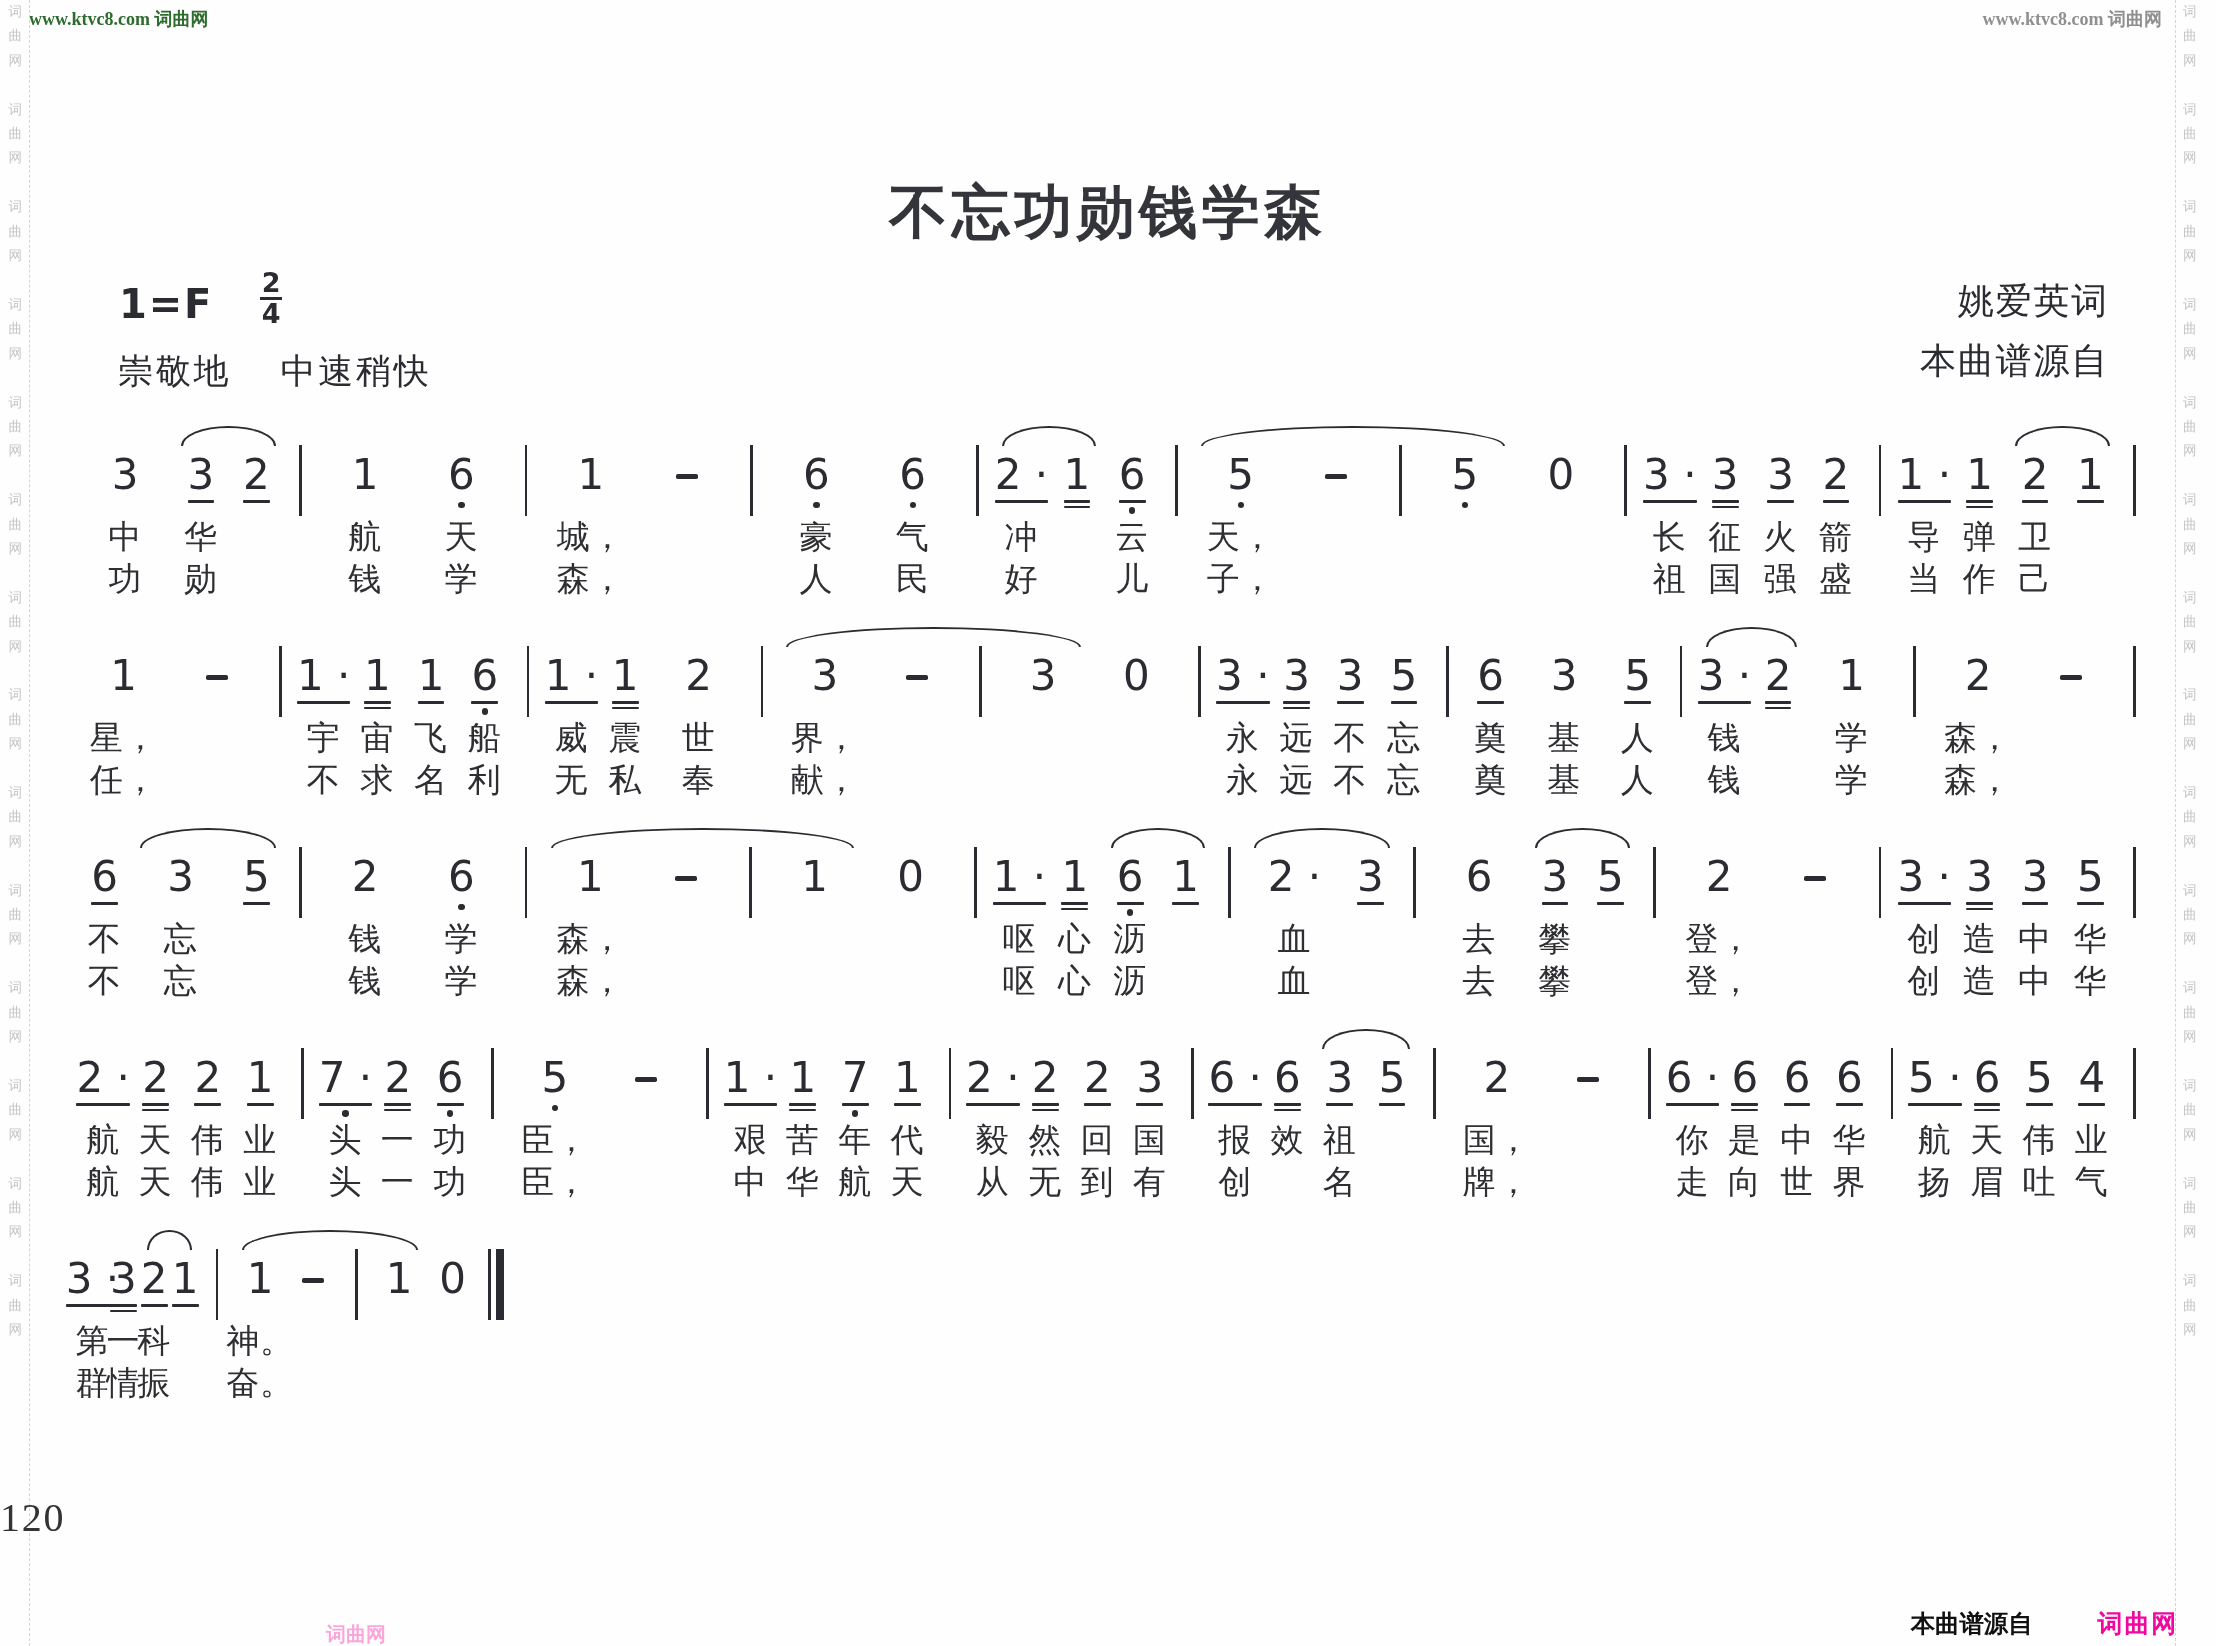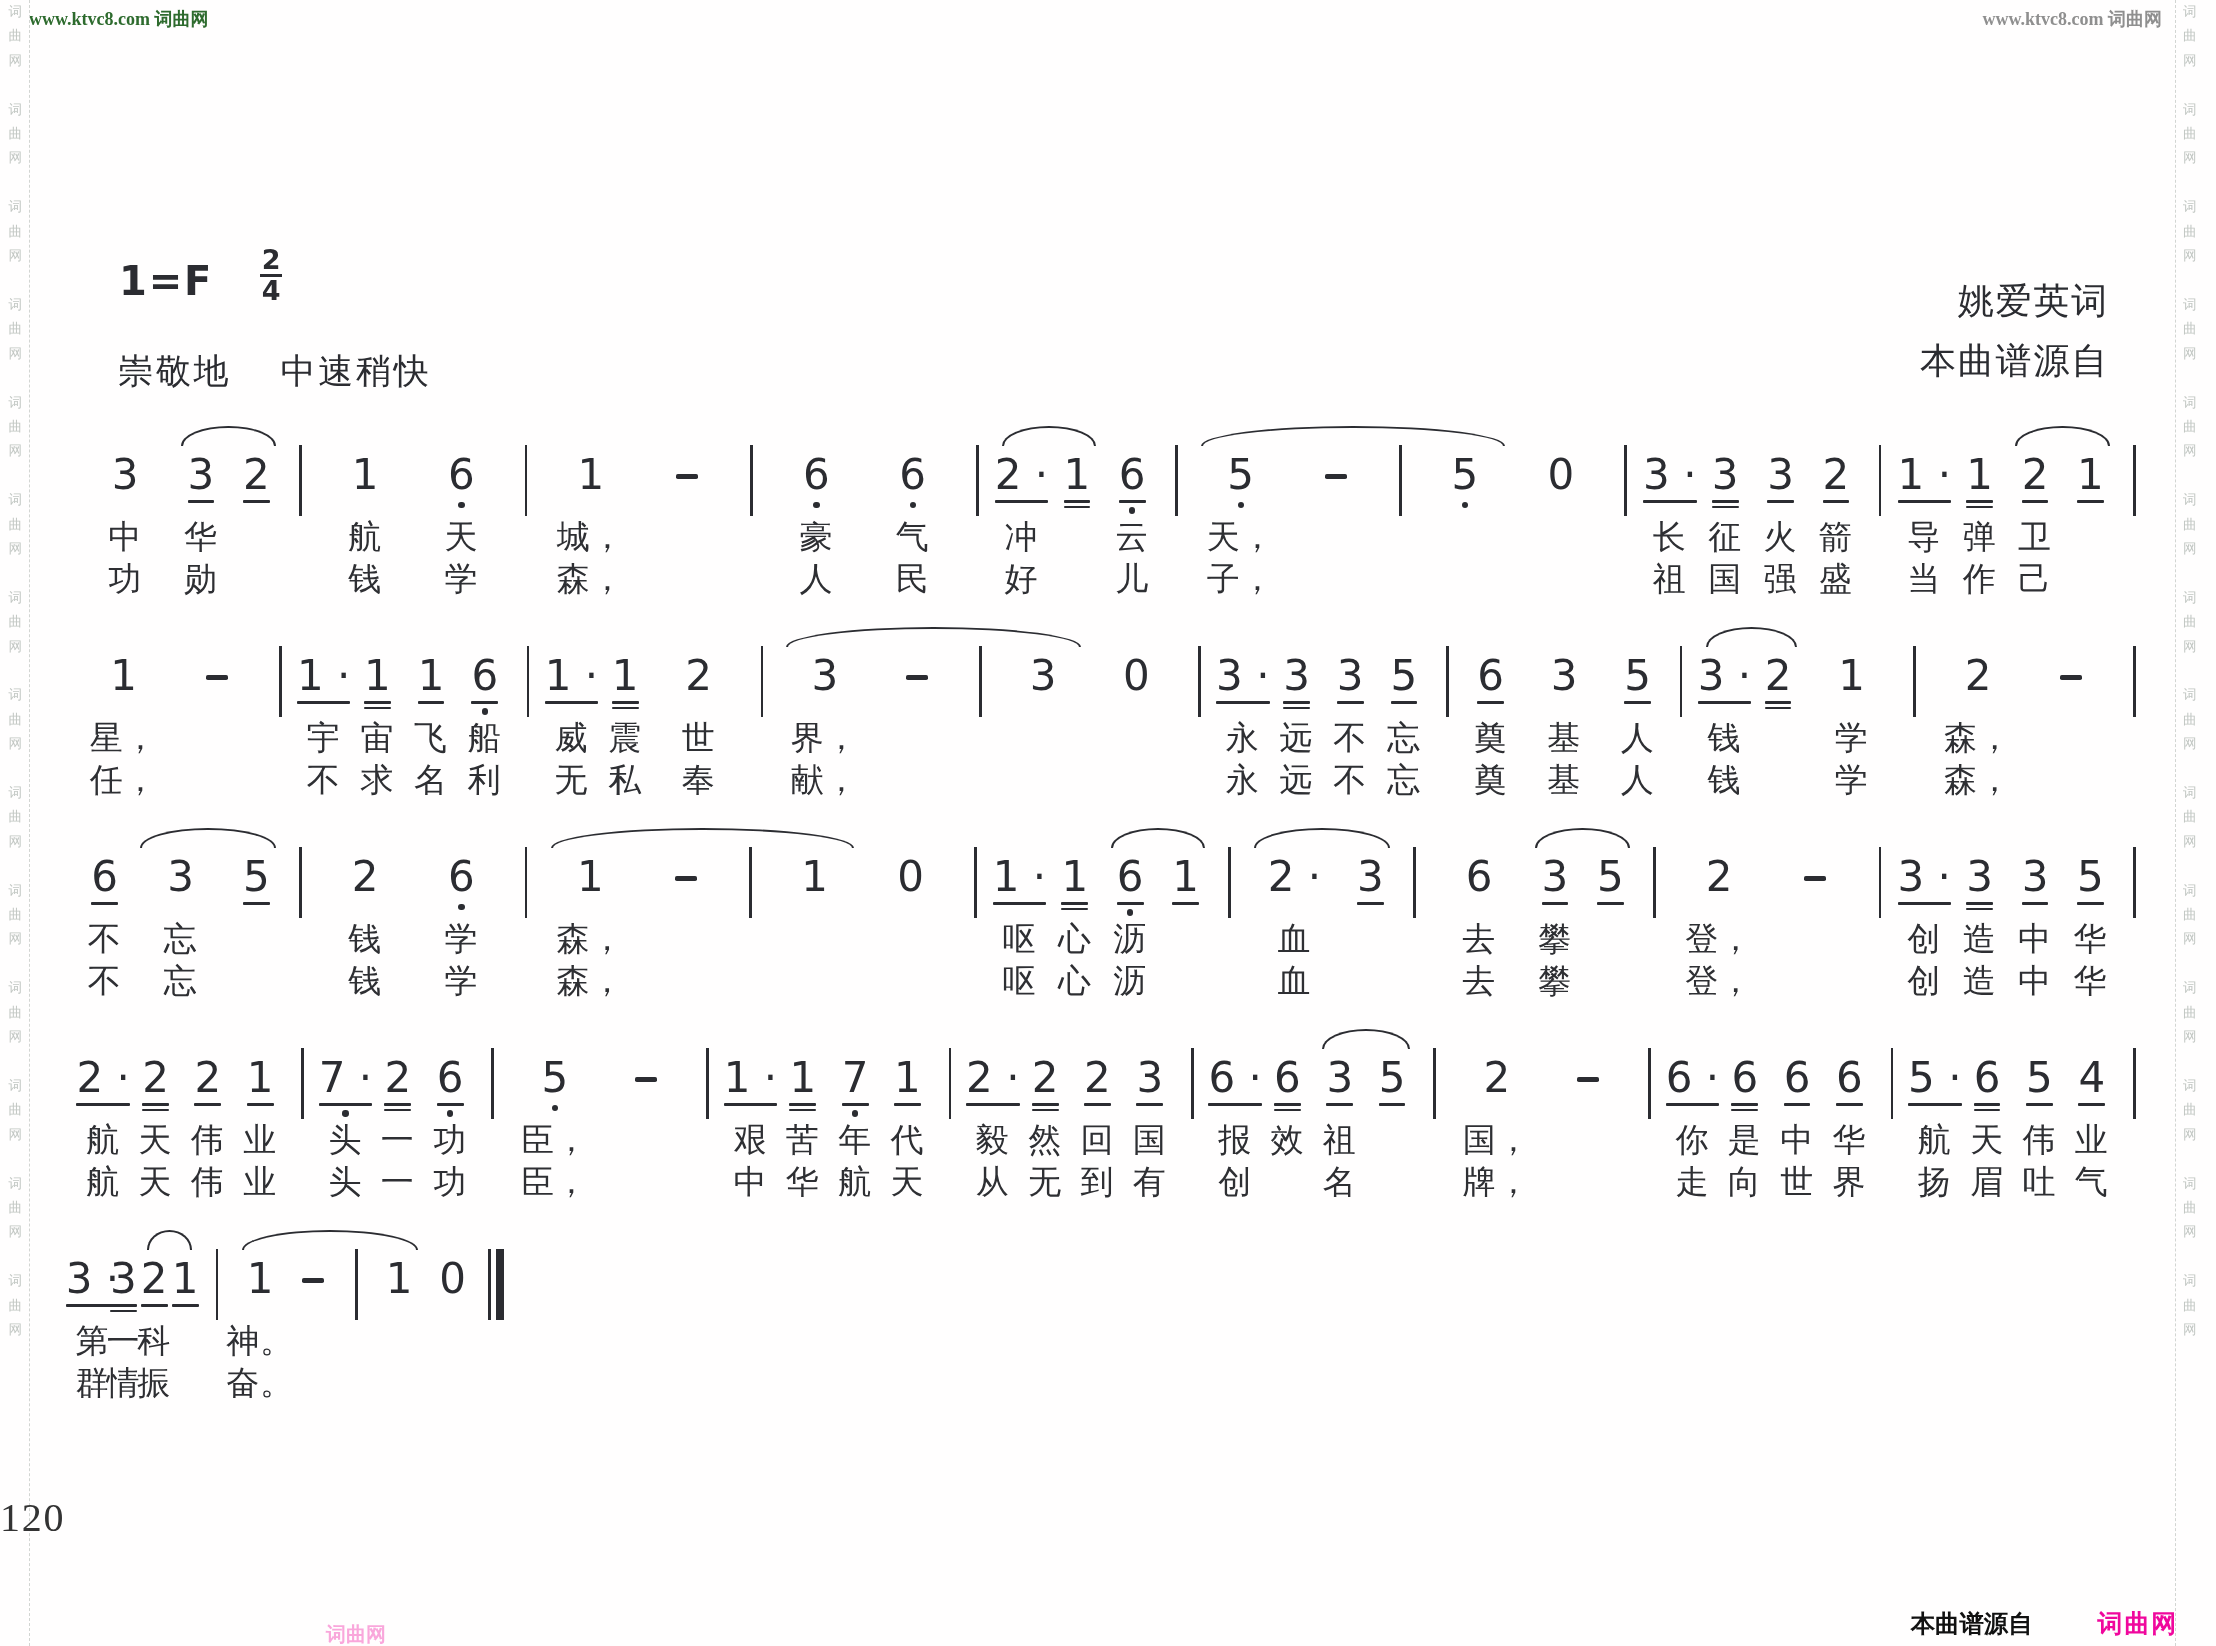--- a/index.html
+++ b/index.html
@@ -13,21 +13,21 @@
 
   
   .strip{position:absolute;top:0;bottom:0;width:27px;color:#c2c7c3;font-size:13.6px;line-height:24.4px;
          text-align:center;white-space:pre-line;overflow:hidden;font-family:"Liberation Serif", serif;}
   .strip-l{left:1.8px;border-right:0.9px dashed #d2d5d2;}
   .strip-r{right:12.7px;border-left:0.9px dashed #d2d5d2;}
 
   
   .title{position:absolute;top:174px;left:0;right:0;text-align:center;font-size:58px;font-weight:600;
          letter-spacing:4.5px;color:#34353b;}
-  .keysig{position:absolute;left:119px;top:256px;display:flex;align-items:flex-start;
+  .keysig{position:absolute;left:119px;top:279px;display:flex;align-items:flex-start;
           font-family:"DejaVu Sans", sans-serif;}
   .keynote{font-size:40px;font-weight:600;letter-spacing:1.8px;line-height:51px;}
   .meter{display:inline-flex;flex-direction:column;align-items:center;margin-left:47px;transform:translateY(-9px);}
   .meter b{font-size:27px;line-height:26px;font-weight:700;}
   .meter i{display:block;width:22px;height:3.6px;background:#2b2c31;margin:0.9px 0;}
   .expr{position:absolute;left:118px;top:348px;font-size:35px;letter-spacing:2.7px;}
   .expr .tempo{margin-left:38px;}
   .credits{position:absolute;right:107px;top:271px;font-size:36px;line-height:60px;text-align:right;letter-spacing:1.8px;}
 
   
@@ -175,20 +175,21 @@
 词
 曲
 网
 
 词
 曲
 网
 
 </div>
 
+  <div class="title">不忘功勋钱学森</div>
 
   <div class="keysig">
     <span class="keynote">1=F</span>
     <span class="meter">
       <b>2</b>
       <i></i>
       <b>4</b>
     </span>
   </div>
 

